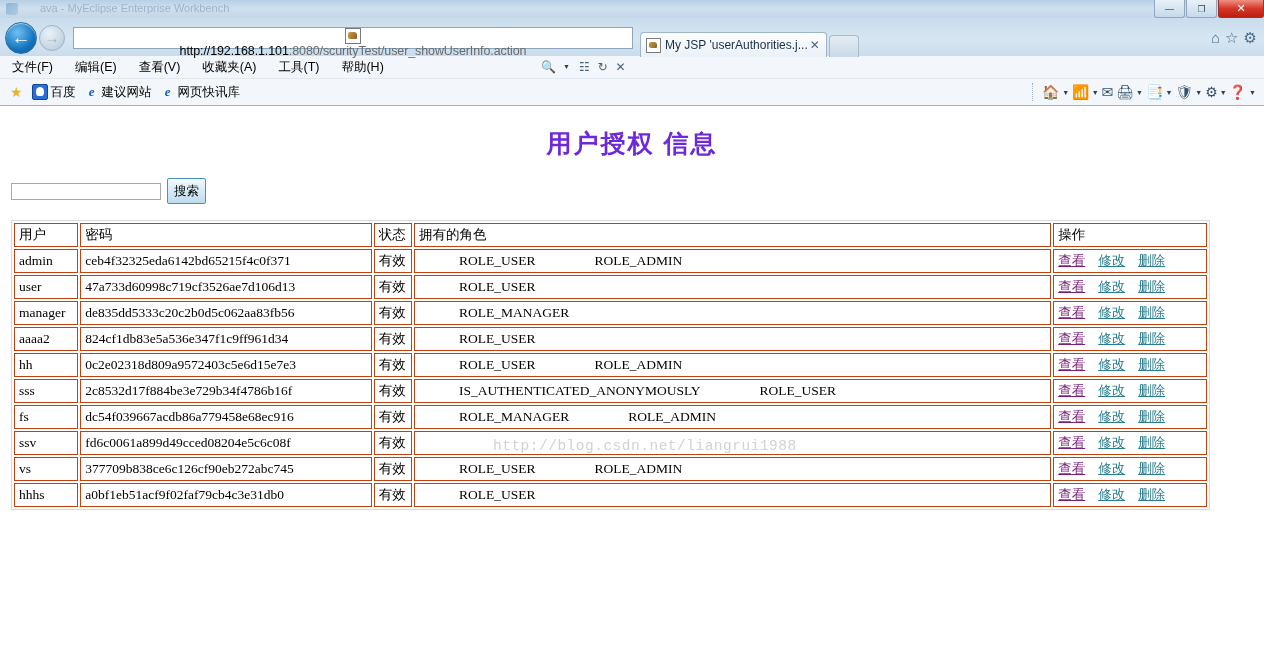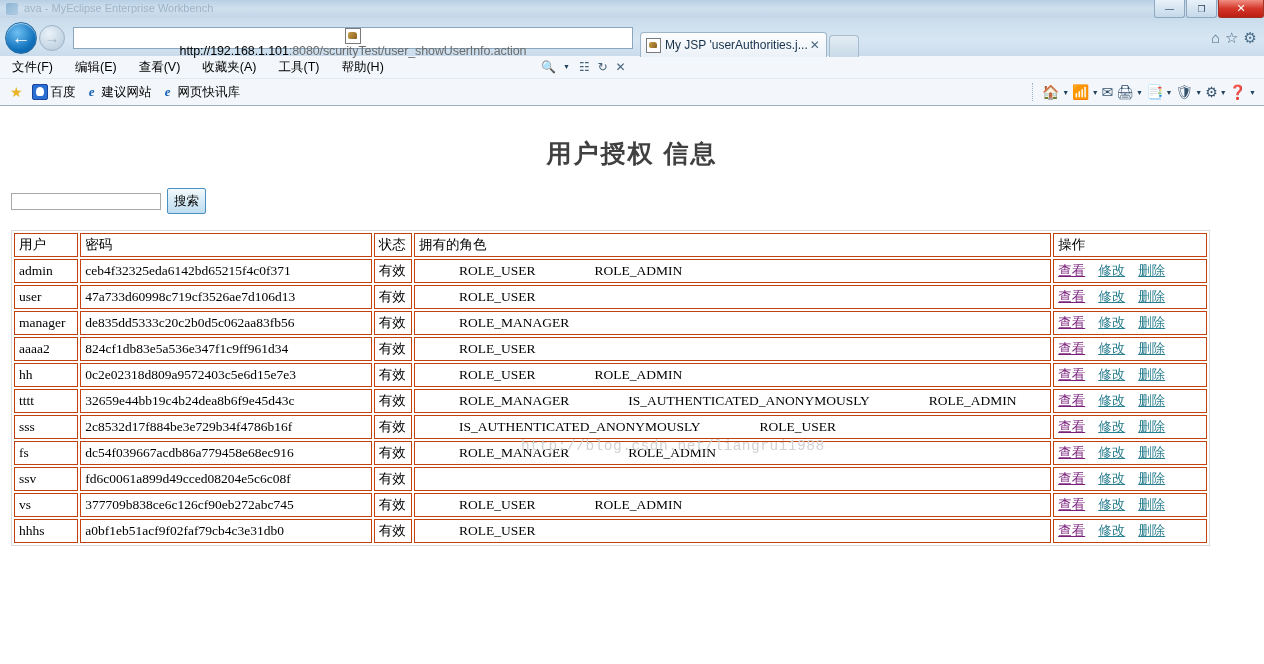--- a/index.html
+++ b/index.html
@@ -11,21 +11,21 @@
   }
 
   
   .window{width:1264px;height:664px;position:relative;}
   .titlebar{
     height:18px;width:100%;
     background:linear-gradient(to bottom,#b8cfe4 0%,#cfe0ee 45%,#c3d6e8 100%);
     position:relative;overflow:hidden;
   }
   .titlebar-text{
-    position:absolute;left:24px;top:2px;font-size:11px;color:#9db4c9;
+    position:absolute;left:40px;top:2px;font-size:11px;color:#9db4c9;
     filter:blur(0.4px);white-space:nowrap;
   }
   .tb-icon{position:absolute;left:6px;top:3px;width:12px;height:12px;
     background:linear-gradient(135deg,#7aa8cd,#a8c6e0);border-radius:2px;opacity:.75;}
   .winbtns{position:absolute;right:0;top:0;display:flex;height:18px;}
   .winbtn{
     width:29px;height:17px;margin-left:1px;
     border:1px solid #8fa8bf;border-top:none;
     border-radius:0 0 3px 3px;
     background:linear-gradient(to bottom,#e8f1f9,#c6d9ea);
@@ -135,22 +135,22 @@
   .tool-glyph{font-size:14px;line-height:1;color:#33506b;}
   .caret{font-size:7px;color:#22425e;}
   .fav-sep{width:1px;height:18px;border-left:1px dotted #9fb3c4;margin-right:6px;}
 
   
   .content{
     background:#fff;height:557px;width:100%;overflow:hidden;position:relative;
     font-family:"Liberation Serif","DejaVu Serif",serif;
   }
   .page-title{
-    text-align:center;color:#404040;font-size:25px;font-weight:bold;
-    margin:16px;padding-top:15px;letter-spacing:2px;
+    text-align:center;color:#6d28d9;font-size:25px;font-weight:bold;
+    margin:6px;padding-top:15px;letter-spacing:2px;
     font-family:"Liberation Sans","DejaVu Sans",sans-serif;
   }
   .navlinks{
     margin-top:25px;padding-left:11px;font-size:14.5px;
   }
   .navlinks a{
     color:#7a1f7a;text-decoration:underline;margin-right:30px;
     font-family:"Liberation Serif",serif;
   }
   .searchrow{margin-top:18px;padding-left:11px;display:flex;align-items:center;gap:6px;}
@@ -162,21 +162,21 @@
     height:25px;padding:12px 6px;font-size:12.5px;
     border:1px solid #4a90c0;border-radius:2px;
     background:linear-gradient(to bottom,#f3fafd,#d6eaf6 50%,#bedcef);
     color:#000;box-sizing:border-box;
     font-family:"Liberation Sans",sans-serif;
     display:flex;align-items:center;
   }
 
   
   .watermark{
-    position:absolute;left:521px;top:332px;font-size:14.5px;color:#d2d2d2;
+    position:absolute;left:493px;top:332px;font-size:14.5px;color:#d2d2d2;
     font-family:"Liberation Mono","DejaVu Sans Mono",monospace;letter-spacing:.5px;
     pointer-events:none;white-space:nowrap;z-index:3;
   }
 
   
   table.grid{
     margin-top:16px;margin-left:11px;width:1199px;
     border-collapse:separate;border-spacing:2px;
     font-size:13.5px;font-family:"Liberation Serif","DejaVu Serif",serif;
     background:#fff;
@@ -363,27 +363,20 @@
             <td class="ops"><a href="#" class="view">查看</a><a href="#" class="edit">修改</a><a href="#" class="del">删除</a></td>
           </tr>
           <tr>
             <td>hh</td>
             <td>0c2e02318d809a9572403c5e6d15e7e3</td>
             <td>有效</td>
             <td class="roles"><span>ROLE_USER</span><span>ROLE_ADMIN</span></td>
             <td class="ops"><a href="#" class="view">查看</a><a href="#" class="edit">修改</a><a href="#" class="del">删除</a></td>
           </tr>
           <tr>
-            <td>tttt</td>
-            <td>32659e44bb19c4b24dea8b6f9e45d43c</td>
-            <td>有效</td>
-            <td class="roles"><span>ROLE_MANAGER</span><span>IS_AUTHENTICATED_ANONYMOUSLY</span><span>ROLE_ADMIN</span></td>
-            <td class="ops"><a href="#" class="view">查看</a><a href="#" class="edit">修改</a><a href="#" class="del">删除</a></td>
-          </tr>
-          <tr>
             <td>sss</td>
             <td>2c8532d17f884be3e729b34f4786b16f</td>
             <td>有效</td>
             <td class="roles"><span>IS_AUTHENTICATED_ANONYMOUSLY</span><span>ROLE_USER</span></td>
             <td class="ops"><a href="#" class="view">查看</a><a href="#" class="edit">修改</a><a href="#" class="del">删除</a></td>
           </tr>
           <tr>
             <td>fs</td>
             <td>dc54f039667acdb86a779458e68ec916</td>
             <td>有效</td>

